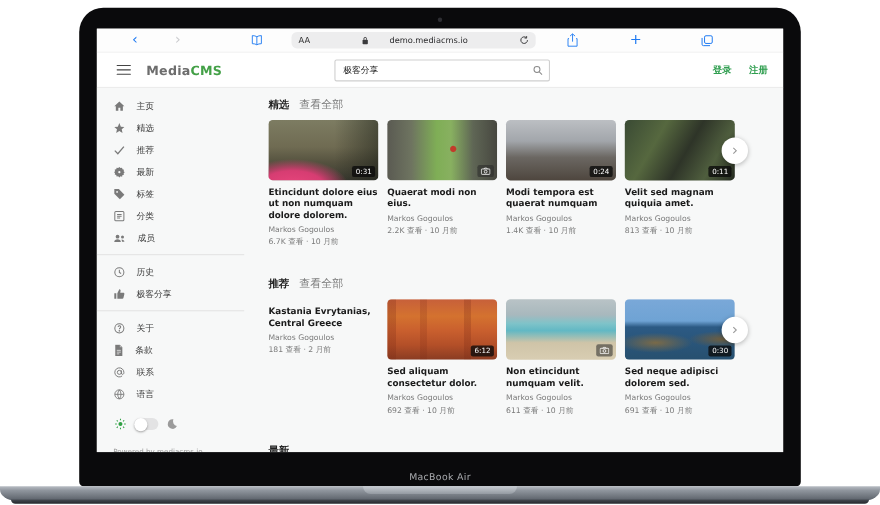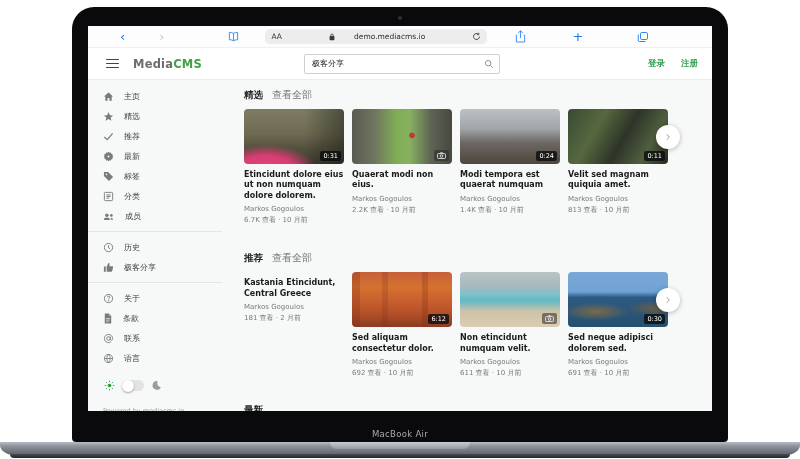--- a/index.html
+++ b/index.html
@@ -342,21 +342,21 @@
             </div>
           </div>
 
           <div class="section">
             <div class="sec-head">
               <span class="sec-title">推荐</span>
               <span class="sec-viewall">查看全部</span>
             </div>
             <div class="card-row">
               <div class="card">
-                <div class="ctitle">Kastania Etincidunt, Central Greece</div>
+                <div class="ctitle">Kastania Evrytanias, Central Greece</div>
                 <div class="cauthor">Markos Gogoulos</div>
                 <div class="cstats">181 查看 · 2 月前</div>
               </div>
               <div class="card">
                 <div class="thumb t-autumn">
                   <span class="dur">6:12</span>
                 </div>
                 <div class="ctitle">Sed aliquam consectetur dolor.</div>
                 <div class="cauthor">Markos Gogoulos</div>
                 <div class="cstats">692 查看 · 10 月前</div>

